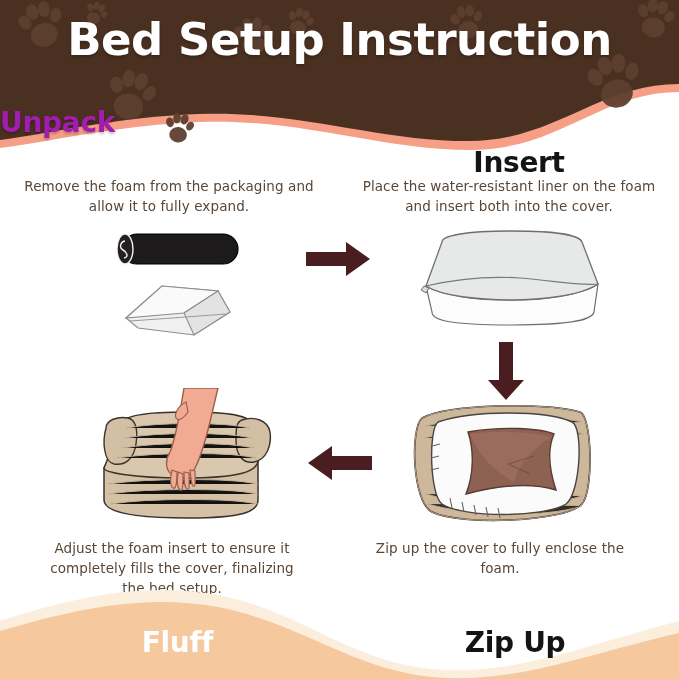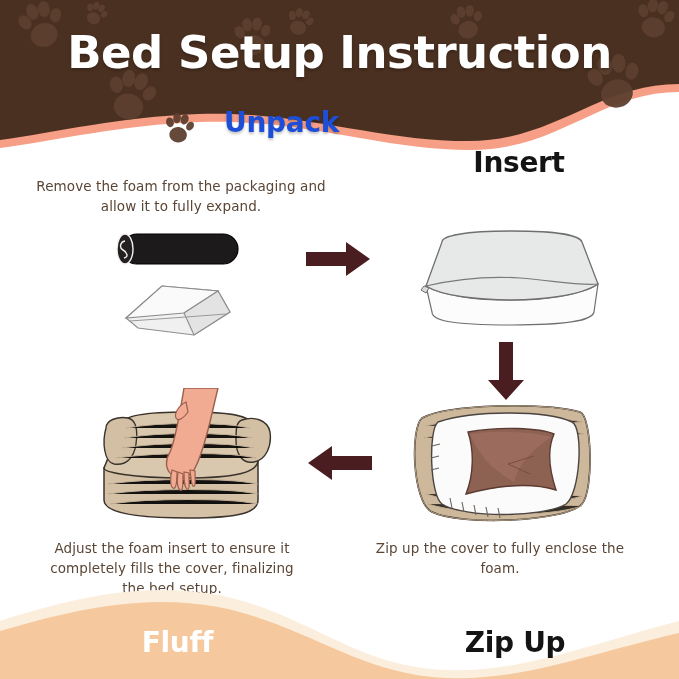--- a/index.html
+++ b/index.html
@@ -14,46 +14,45 @@
 
   
   .header{position:absolute;left:0;top:0;width:679px;height:170px;overflow:hidden;}
   .header svg{position:absolute;left:0;top:0;}
   .title{
     position:absolute;left:0;top:13px;width:679px;text-align:center;
     font-family:"DejaVu Sans", sans-serif;
     font-size:45px;font-weight:bold;color:#ffffff;letter-spacing:-0.5px;
     text-shadow:0 2px 3px rgba(0,0,0,.25);
     z-index:4;
-    margin-top:13px;
   }
   .step-label{
     position:absolute;
     font-family:"DejaVu Sans", sans-serif;
     font-size:28px;font-weight:bold;letter-spacing:-0.3px;
     z-index:4;
   }
-  .lbl-unpack{left:0;top:106px;width:339px;text-align:right;color:#1d4ed8;text-shadow:0 2px 3px rgba(0,0,0,.25);}
+  .lbl-unpack{left:0;top:106px;width:339px;text-align:left;color:#a21caf;text-shadow:0 2px 3px rgba(0,0,0,.25);}
   .lbl-insert{left:349px;top:106px;width:340px;text-align:center;color:#141414;margin-top:40px;}
   .lbl-fluff{left:0;top:626px;width:339px;text-align:center;color:#ffffff;z-index:4;padding-left:8px;}
   .lbl-zipup{left:345px;top:626px;width:340px;text-align:center;color:#141414;z-index:4;}
 
   
   .footer{position:absolute;left:0;bottom:0;width:679px;height:110px;overflow:hidden;}
   .footer svg{position:absolute;left:0;top:0;}
 
   
   .desc{
     position:absolute;
     font-family:"DejaVu Sans", sans-serif;
     font-size:13.5px;line-height:20px;color:#5a4636;
     text-align:center;
     letter-spacing:.1px;
   }
-  .d-unpack{left:30px;top:176px;width:302px;}
+  .d-unpack{left:18px;top:176px;width:302px;}
   .d-insert{left:358px;top:176px;width:302px;}
   .d-fluff{left:38px;top:538px;width:268px;}
   .d-zip{left:360px;top:538px;width:280px;}
 
   
   .panel{position:absolute;}
   .p-unpack{left:96px;top:228px;width:190px;height:115px;}
   .p-insert{left:420px;top:228px;width:185px;height:110px;}
   .p-zip{left:404px;top:398px;width:196px;height:130px;}
   .p-fluff{left:92px;top:388px;width:222px;height:135px;}
@@ -103,20 +102,21 @@
         </g>
       </g>
     </svg>
   </div>
 
   <div class="title">Bed Setup Instruction</div>
   <div class="step-label lbl-unpack">Unpack</div>
   <div class="step-label lbl-insert">Insert</div>
 
   <div class="desc d-unpack">Remove the foam from the packaging and allow it to fully expand.</div>
+  <div class="desc d-insert">Place the water-resistant liner on the foam and insert both into the cover.</div>
   <div class="desc d-fluff">Adjust the foam insert to ensure it completely fills the cover, finalizing the bed setup.</div>
   <div class="desc d-zip">Zip up the cover to fully enclose the foam.</div>
 
   <div class="panel p-unpack">
     <svg width="190" height="115" viewBox="0 0 190 115">
 
       <g>
         <rect x="26" y="6" width="116" height="30" rx="15" fill="#1c1a1a" stroke="#000" stroke-width="1.2"></rect>
         <ellipse cx="29" cy="21" rx="8" ry="15" fill="#242020" stroke="#f2f2f2" stroke-width="1.4"></ellipse>
         <path d="M29,13 C24,14 23,20 27,22 C31,24 33,29 28,30" fill="none" stroke="#f2f2f2" stroke-width="1.4"></path>

